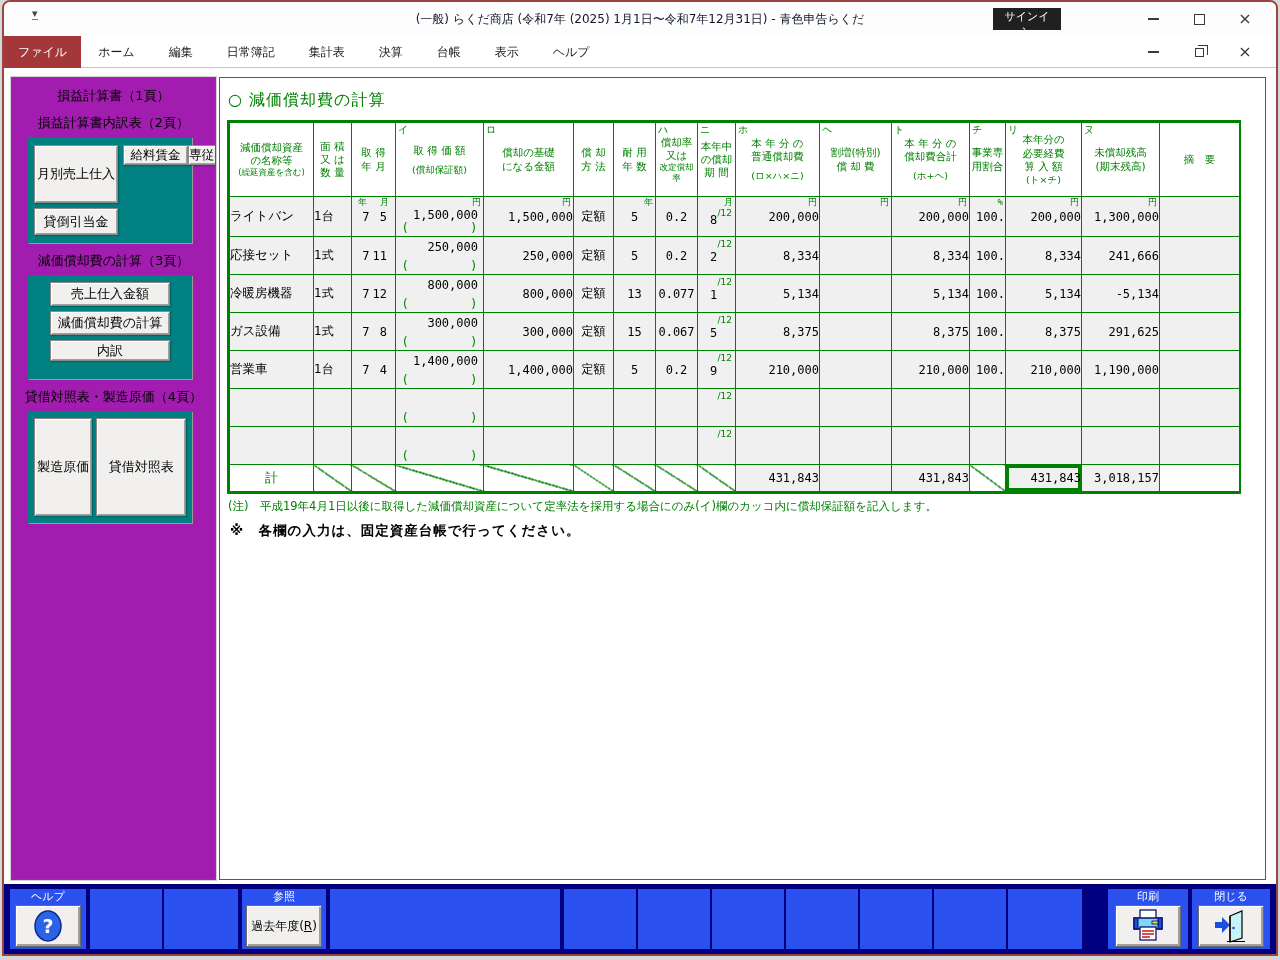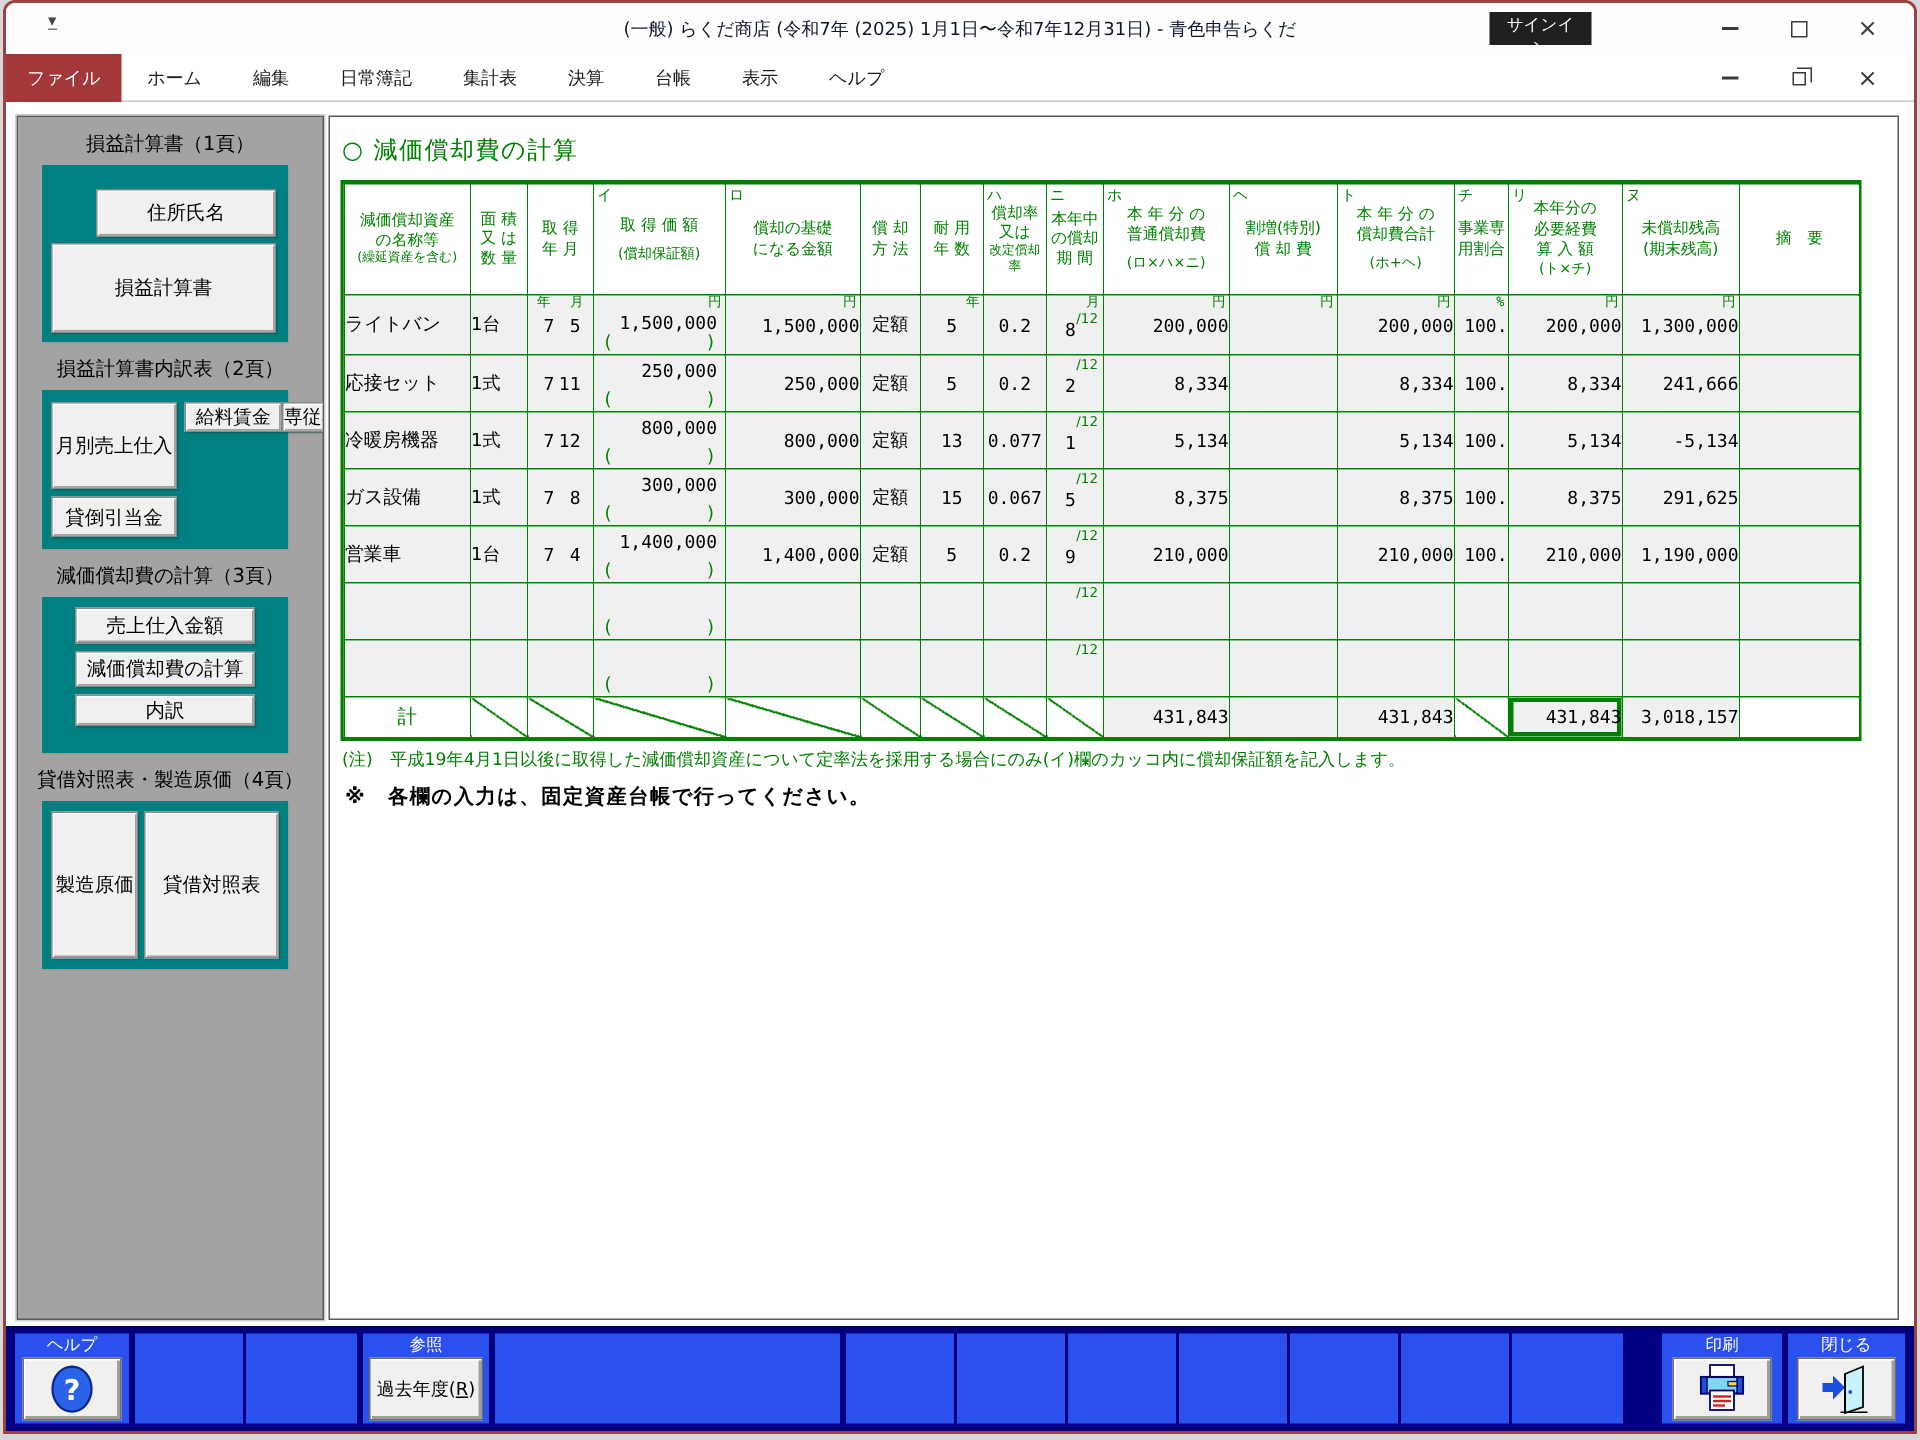--- a/index.html
+++ b/index.html
@@ -20,21 +20,21 @@
   .ic-restore::before{content:"";position:absolute;left:2px;top:-4px;width:9px;height:9px;border-top:1.5px solid #3a3a3a;border-right:1.5px solid #3a3a3a;}
   .ic-x{font-size:16px;color:#3a3a3a;line-height:16px;}
   
   .menubar{position:absolute;top:34px;left:0;right:0;height:32px;background:#ffffff;border-bottom:1px solid #c8c8c8;}
   .menu-items{position:absolute;left:0;top:0;height:32px;display:flex;align-items:stretch;}
   .menu-item{display:flex;align-items:center;padding:0 17px;font-size:12px;color:#1b1b1b;cursor:pointer;}
   .menu-item.active{background:var(--menured);color:#fff;padding:0 14px;}
   .wc.child{top:0;height:32px;}
   
   .content{position:absolute;top:66px;left:0;right:0;bottom:70px;background:#fff;}
-  .sidebar{position:absolute;left:7px;top:9px;width:205px;bottom:4px;border:1px solid #5a5a5a;outline:1px solid #cfcfcf;background:#a3a3a3;overflow:hidden;}
+  .sidebar{position:absolute;left:7px;top:9px;width:205px;bottom:4px;border:1px solid #5a5a5a;outline:1px solid #cfcfcf;background:#a21caf;overflow:hidden;}
   .side-title{text-align:center;font-size:13px;color:#000;margin:9px 0 5px 0;}
   .panel{width:164px;margin-left:16px;background:var(--teal);box-shadow:1px 1px 0 #9a9a9a;}
   .sbtn{display:block;background:#f1f0ef;border:1px solid #8a8a8a;box-shadow:inset 1px 1px 0 #ffffff,inset -1px -1px 0 #a0a0a0,1px 1px 1px #00494980;
     font-family:inherit;font-size:13px;color:#000;cursor:pointer;width:100%;padding:0;}
   .p1{height:118px;position:relative;}
   .b-jusho{position:absolute;left:36px;top:16px;width:120px;height:32px;}
   .b-soneki{position:absolute;left:6px;top:52px;width:150px;height:60px;}
   .p2{height:106px;display:flex;gap:5px;padding:8px 4px 8px 6px;}
   .p2 .colL{width:84px;display:flex;flex-direction:column;}
   .p2 .colR{flex:1;display:flex;flex-direction:row;}
@@ -147,24 +147,20 @@
       <span class="wcb">
           <span class="ic-x">×</span>
         </span>
     </div>
   </div>
 
   <div class="content">
 
     <div class="sidebar">
       <div class="side-title">損益計算書（1頁）</div>
-      <div class="panel p1">
-        <button class="sbtn b-jusho">住所氏名</button>
-        <button class="sbtn b-soneki">損益計算書</button>
-      </div>
 
       <div class="side-title">損益計算書内訳表（2頁）</div>
       <div class="panel p2">
         <div class="colL">
           <button class="sbtn b-tsukibetsu">月別売上仕入</button>
           <button class="sbtn b-kashidaore">貸倒引当金</button>
         </div>
         <div class="colR">
           <button class="sbtn b-kyuryo">給料賃金</button>
           <button class="sbtn b-senju">専従者給与</button>

